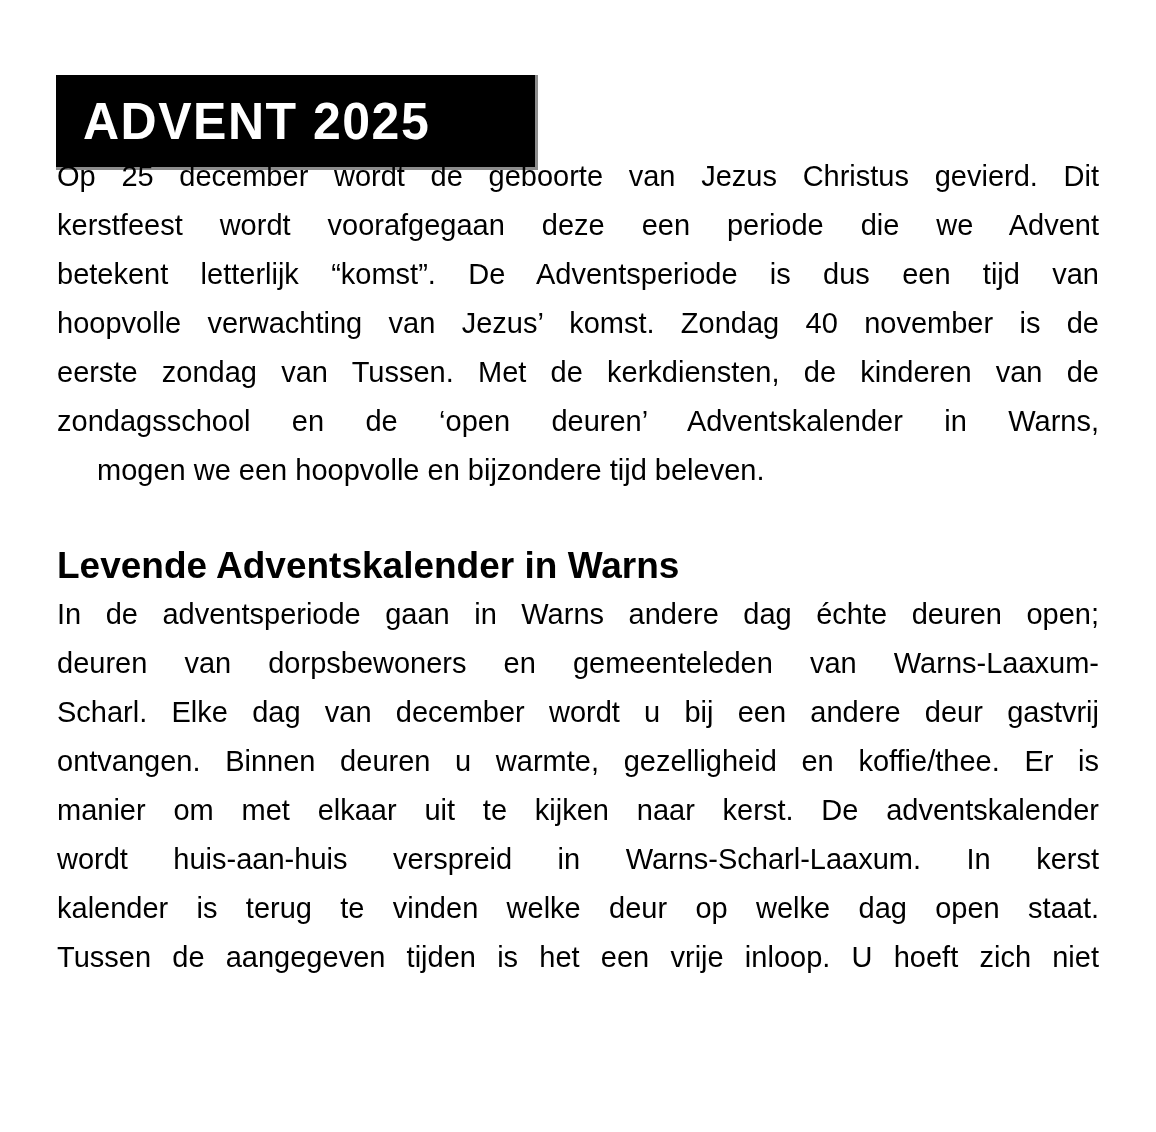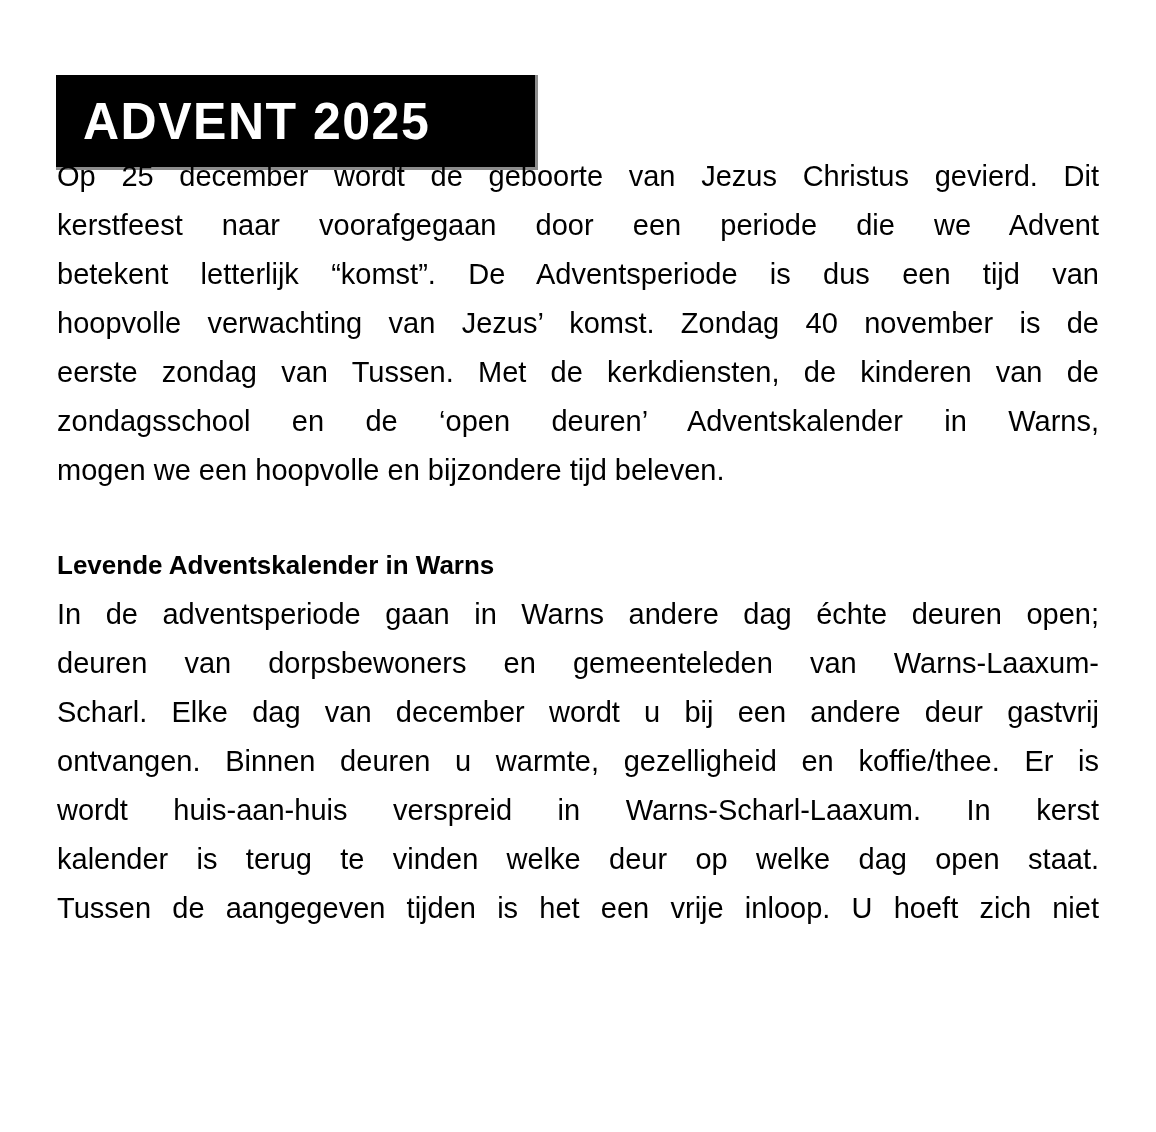--- a/index.html
+++ b/index.html
@@ -50,24 +50,25 @@
     font-size: 29px;
     line-height: 49px;
   }
   .paragraph .line {
     text-align: justify;
     text-align-last: justify;
     white-space: normal;
   }
   .paragraph .line.unjust {
     text-align-last: left;
+    margin-left: 40px;
   }
   .subheading {
     margin: 0;
-    font-size: 26px;
+    font-size: 37px;
     line-height: 49px;
     font-weight: bold;
     text-align: left;
   }
   .para-gap {
     height: 46px;
   }
 </style>
 </head>
 <body style="--page-bg: #ffffff; --banner-bg: #000000; --banner-text: #ffffff; --body-text: #000000;">
@@ -75,36 +76,37 @@
 <div class="page">
 
   <div class="banner">
     <span class="banner-text">ADVENT 2025</span>
   </div>
 
   <div class="content">
 
     <div class="paragraph">
         <div class="line">Op 25 december wordt de geboorte van Jezus Christus gevierd. Dit</div>
-        <div class="line">kerstfeest naar voorafgegaan door een periode die we Advent</div>
+        <div class="line">kerstfeest wordt voorafgegaan deze een periode die we Advent</div>
         <div class="line">betekent letterlijk “komst”. De Adventsperiode is dus een tijd van</div>
         <div class="line">hoopvolle verwachting van Jezus’ komst. Zondag 40 november is de</div>
         <div class="line">eerste zondag van Tussen. Met de kerkdiensten, de kinderen van de</div>
         <div class="line">zondagsschool en de ‘open deuren’ Adventskalender in Warns,</div>
         <div class="line unjust">mogen we een hoopvolle en bijzondere tijd beleven.</div>
       </div>
 
     <div class="para-gap"></div>
 
     <h2 class="subheading">Levende Adventskalender in Warns</h2>
 
     <div class="paragraph">
         <div class="line">In de adventsperiode gaan in Warns andere dag échte deuren open;</div>
         <div class="line">deuren van dorpsbewoners en gemeenteleden van Warns-Laaxum-</div>
         <div class="line">Scharl. Elke dag van december wordt u bij een andere deur gastvrij</div>
         <div class="line">ontvangen. Binnen deuren u warmte, gezelligheid en koffie/thee. Er is</div>
+        <div class="line">manier om met elkaar uit te kijken naar kerst. De adventskalender</div>
         <div class="line">wordt huis-aan-huis verspreid in Warns-Scharl-Laaxum. In kerst</div>
         <div class="line">kalender is terug te vinden welke deur op welke dag open staat.</div>
         <div class="line">Tussen de aangegeven tijden is het een vrije inloop. U hoeft zich niet</div>
       </div>
 
   </div>
 </div>
 
 </body></html>

